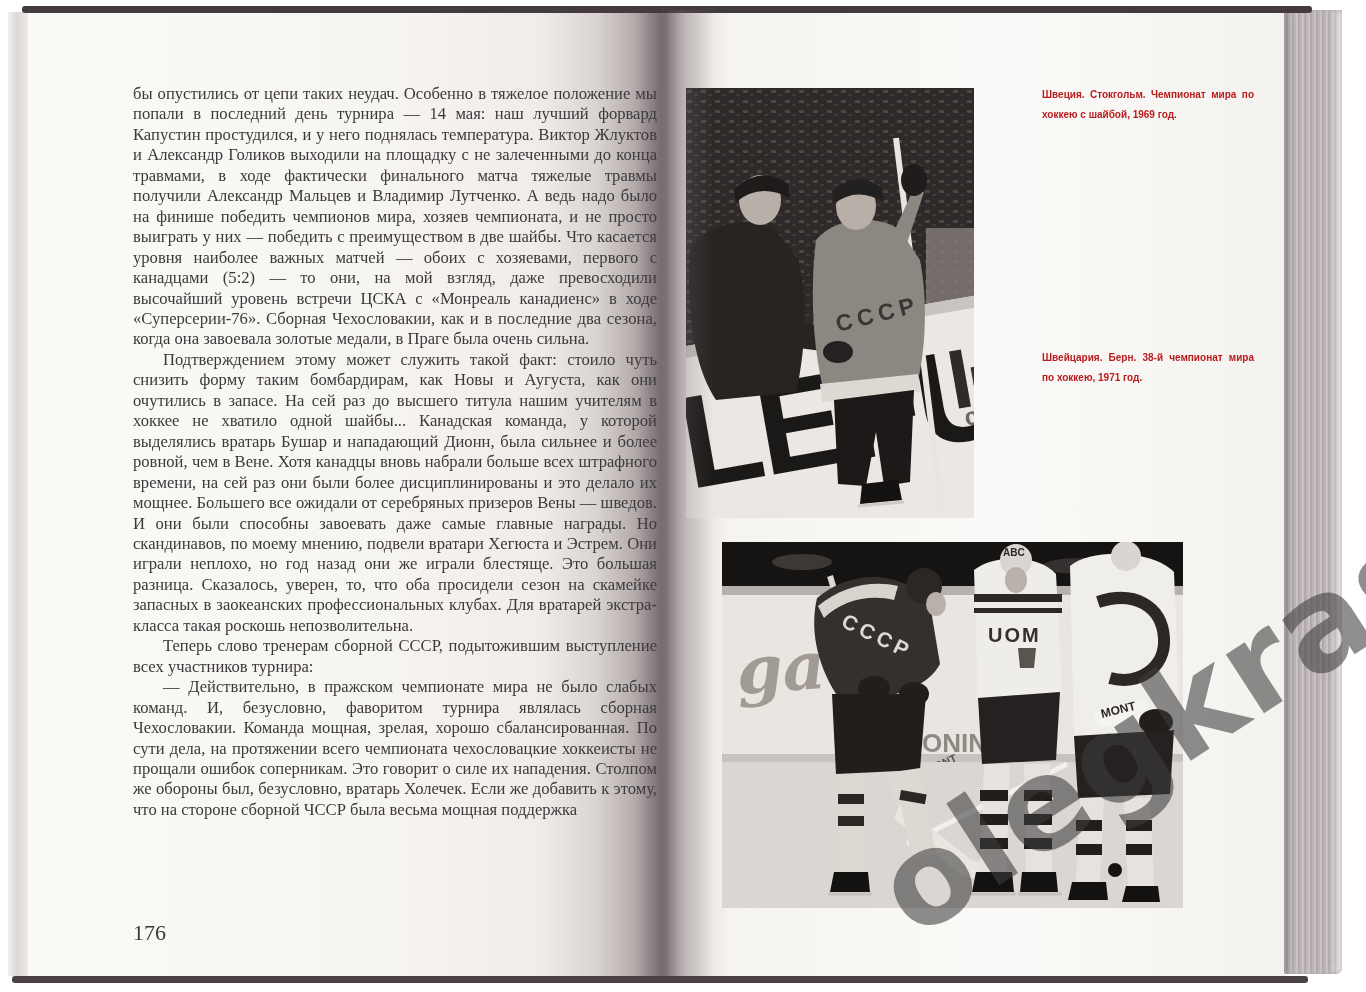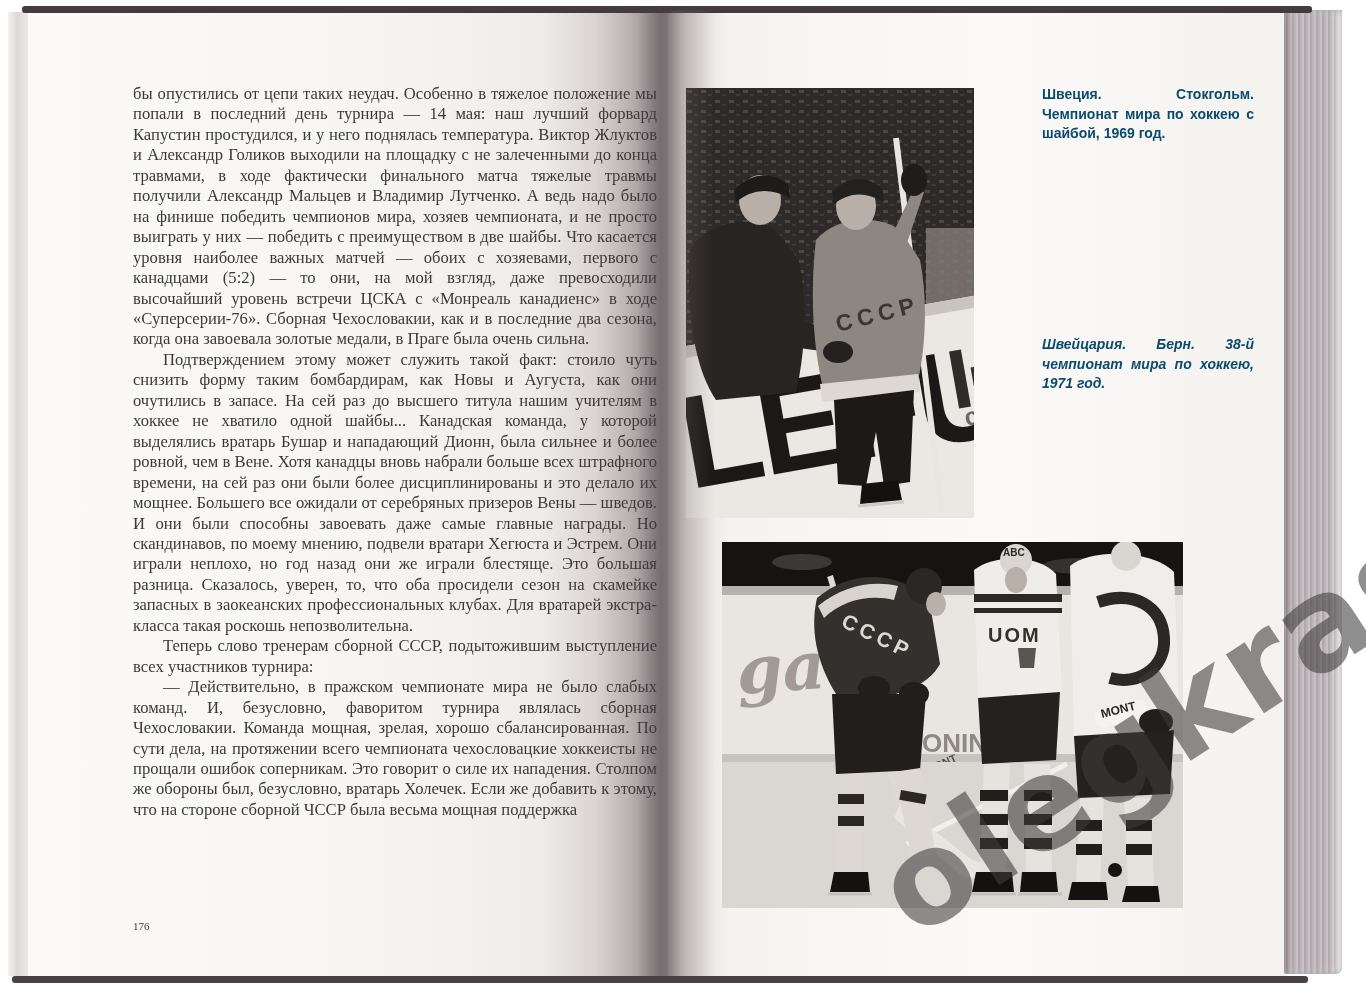--- a/index.html
+++ b/index.html
@@ -18,27 +18,27 @@
       background:repeating-linear-gradient(90deg,#c9c2c5 0 2px,#b0a8ac 2px 4px,#bdb5b9 4px 6px);
       box-shadow:inset 4px 0 6px rgba(60,50,55,.35), inset -6px 0 8px rgba(255,255,255,.6);
       border-radius:0 0 6px 2px;}
   .gutter-shadow{position:absolute;left:596px;top:10px;width:118px;height:966px;pointer-events:none;z-index:30;
       background:linear-gradient(90deg,rgba(70,60,66,0) 0%,rgba(70,60,66,.18) 35%,rgba(70,60,66,.52) 55%,rgba(110,100,106,.30) 72%,rgba(70,60,66,0) 100%);}
   
   .bodytext{position:absolute;left:133px;top:84px;width:524px;z-index:10;
       font-size:16.6px;line-height:20.45px;color:#3c393b;text-align:justify;}
   .bodytext p{margin:0;}
   .bodytext p.ind{text-indent:30px;}
-  .pagenum{position:absolute;left:133px;top:920px;font-size:11px;color:#3c393b;z-index:10;}
+  .pagenum{position:absolute;left:133px;top:920px;font-size:22px;color:#3c393b;z-index:10;}
   
   .caption{position:absolute;left:1042px;width:212px;z-index:10;
-      font-family:"Liberation Sans", sans-serif;font-size:14px;line-height:19.7px;
-      color:#0c4a6e;text-align:justify;}
+      font-family:"Liberation Sans", sans-serif;font-size:10px;line-height:19.7px;
+      color:#b91c1c;text-align:justify;}
   .caption .cap-head{font-weight:700;}
-  .cap1{top:85px;} .cap2{top:335px;font-style:italic;}
+  .cap1{top:85px;} .cap2{top:348px;}
   
   .photo{position:absolute;z-index:10;overflow:hidden;background:#2e2b2a;}
   .photo-top{left:686px;top:88px;width:288px;height:430px;}
   .photo-bottom{left:722px;top:542px;width:461px;height:366px;}
   .photo svg{display:block;}
   
   .watermark{position:absolute;left:928px;top:828px;height:132px;z-index:40;
       font-family:"DejaVu Sans", sans-serif;font-weight:700;font-size:128px;line-height:128px;
       color:rgba(62,60,61,.58);letter-spacing:2px;white-space:nowrap;
       transform:rotate(-33deg);transform-origin:left bottom;pointer-events:none;}

